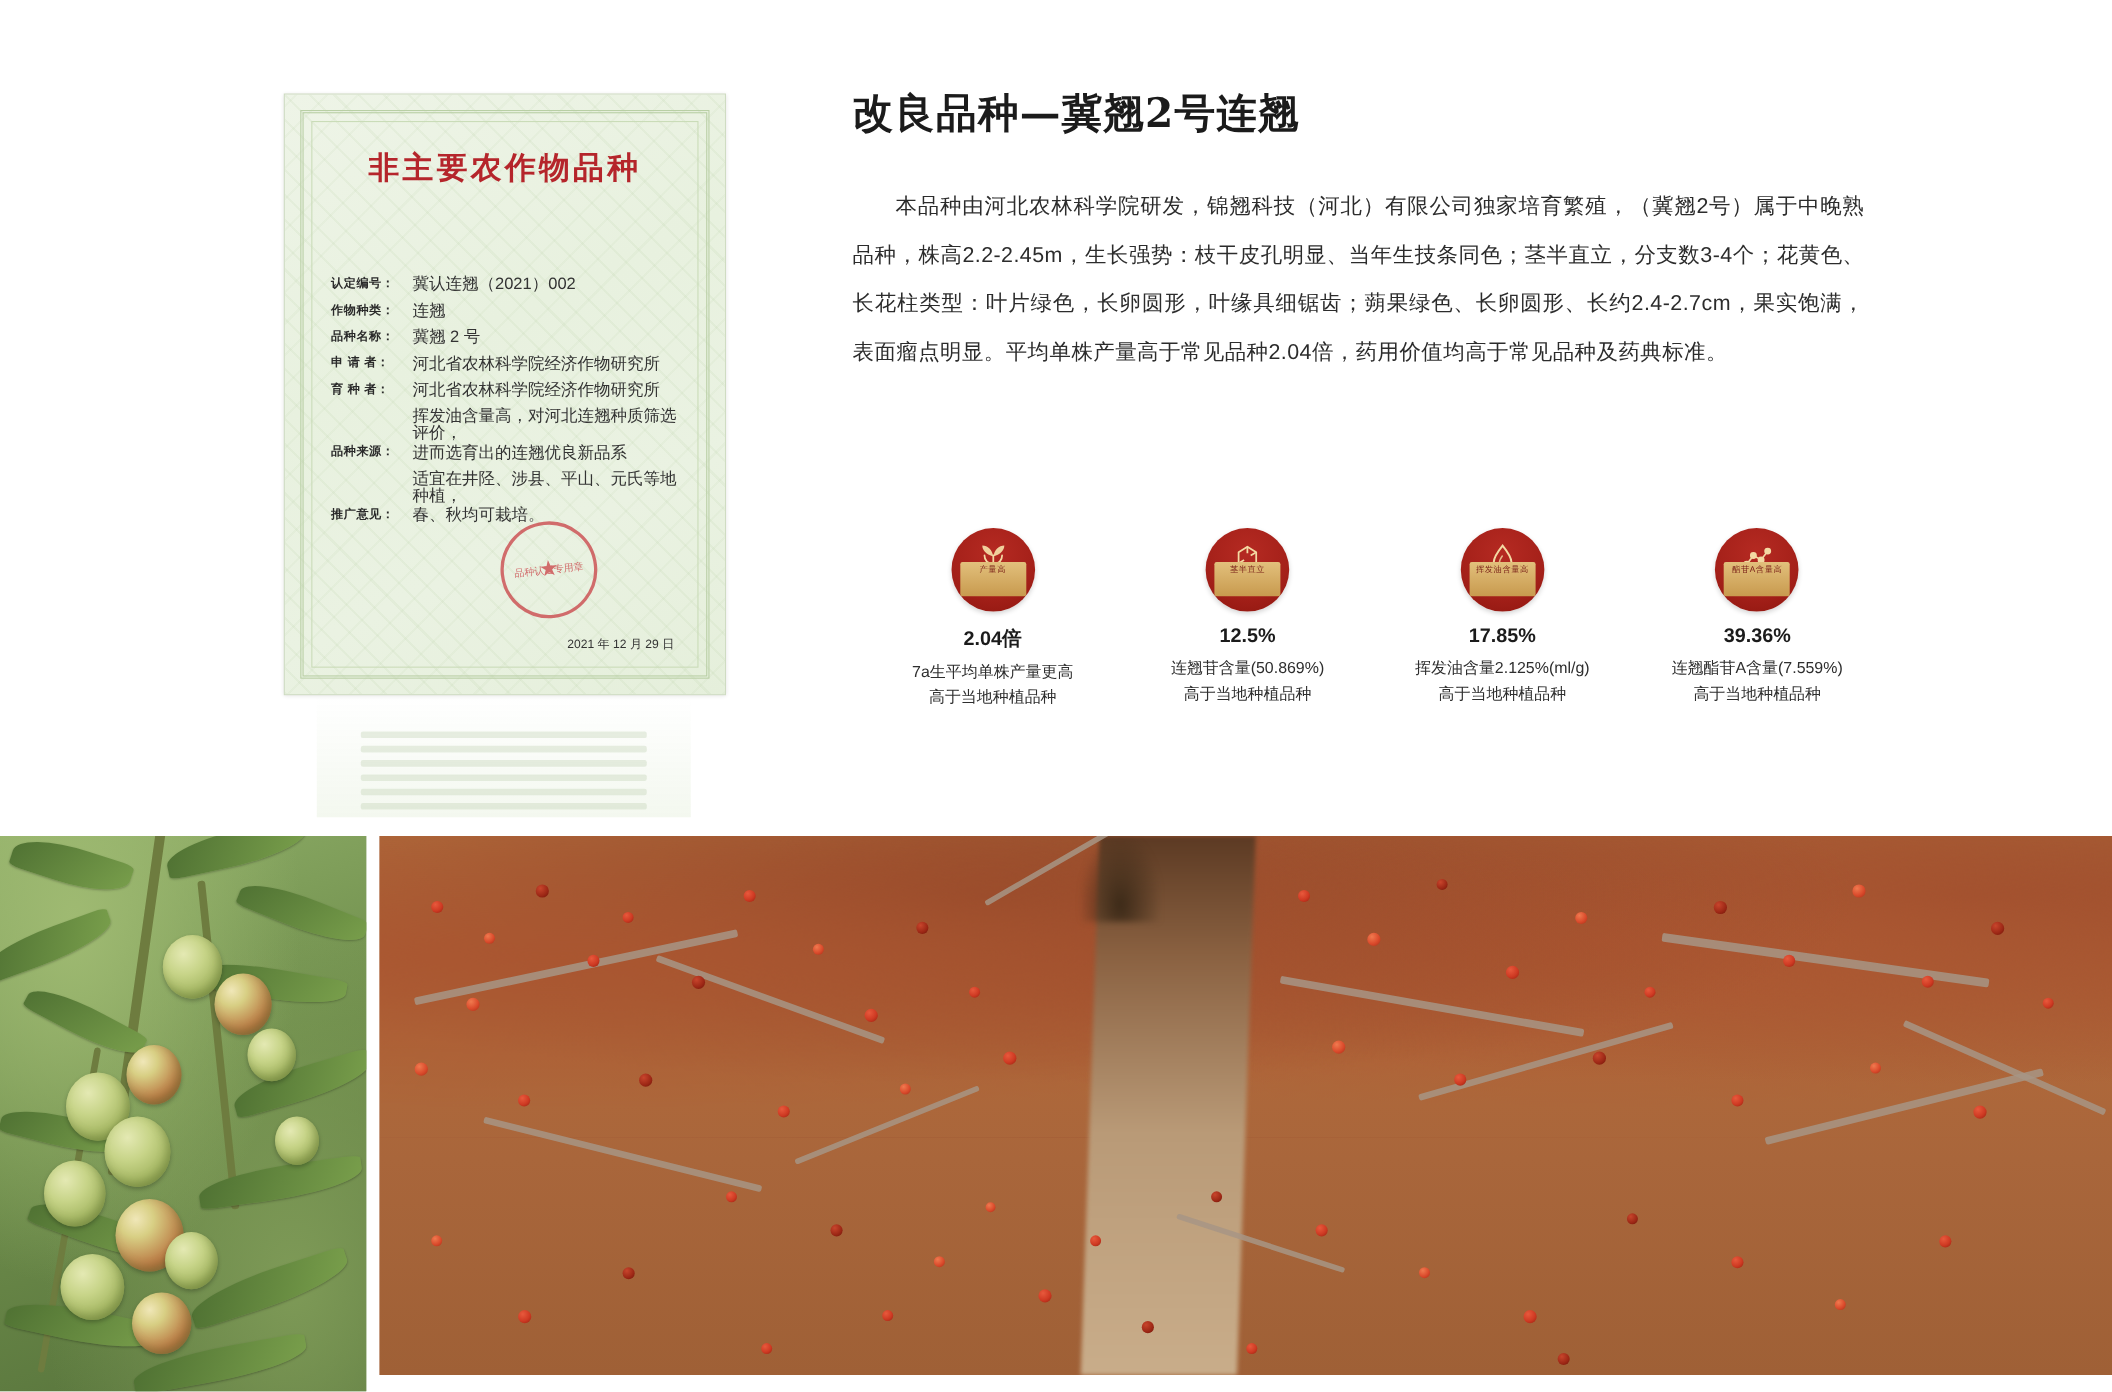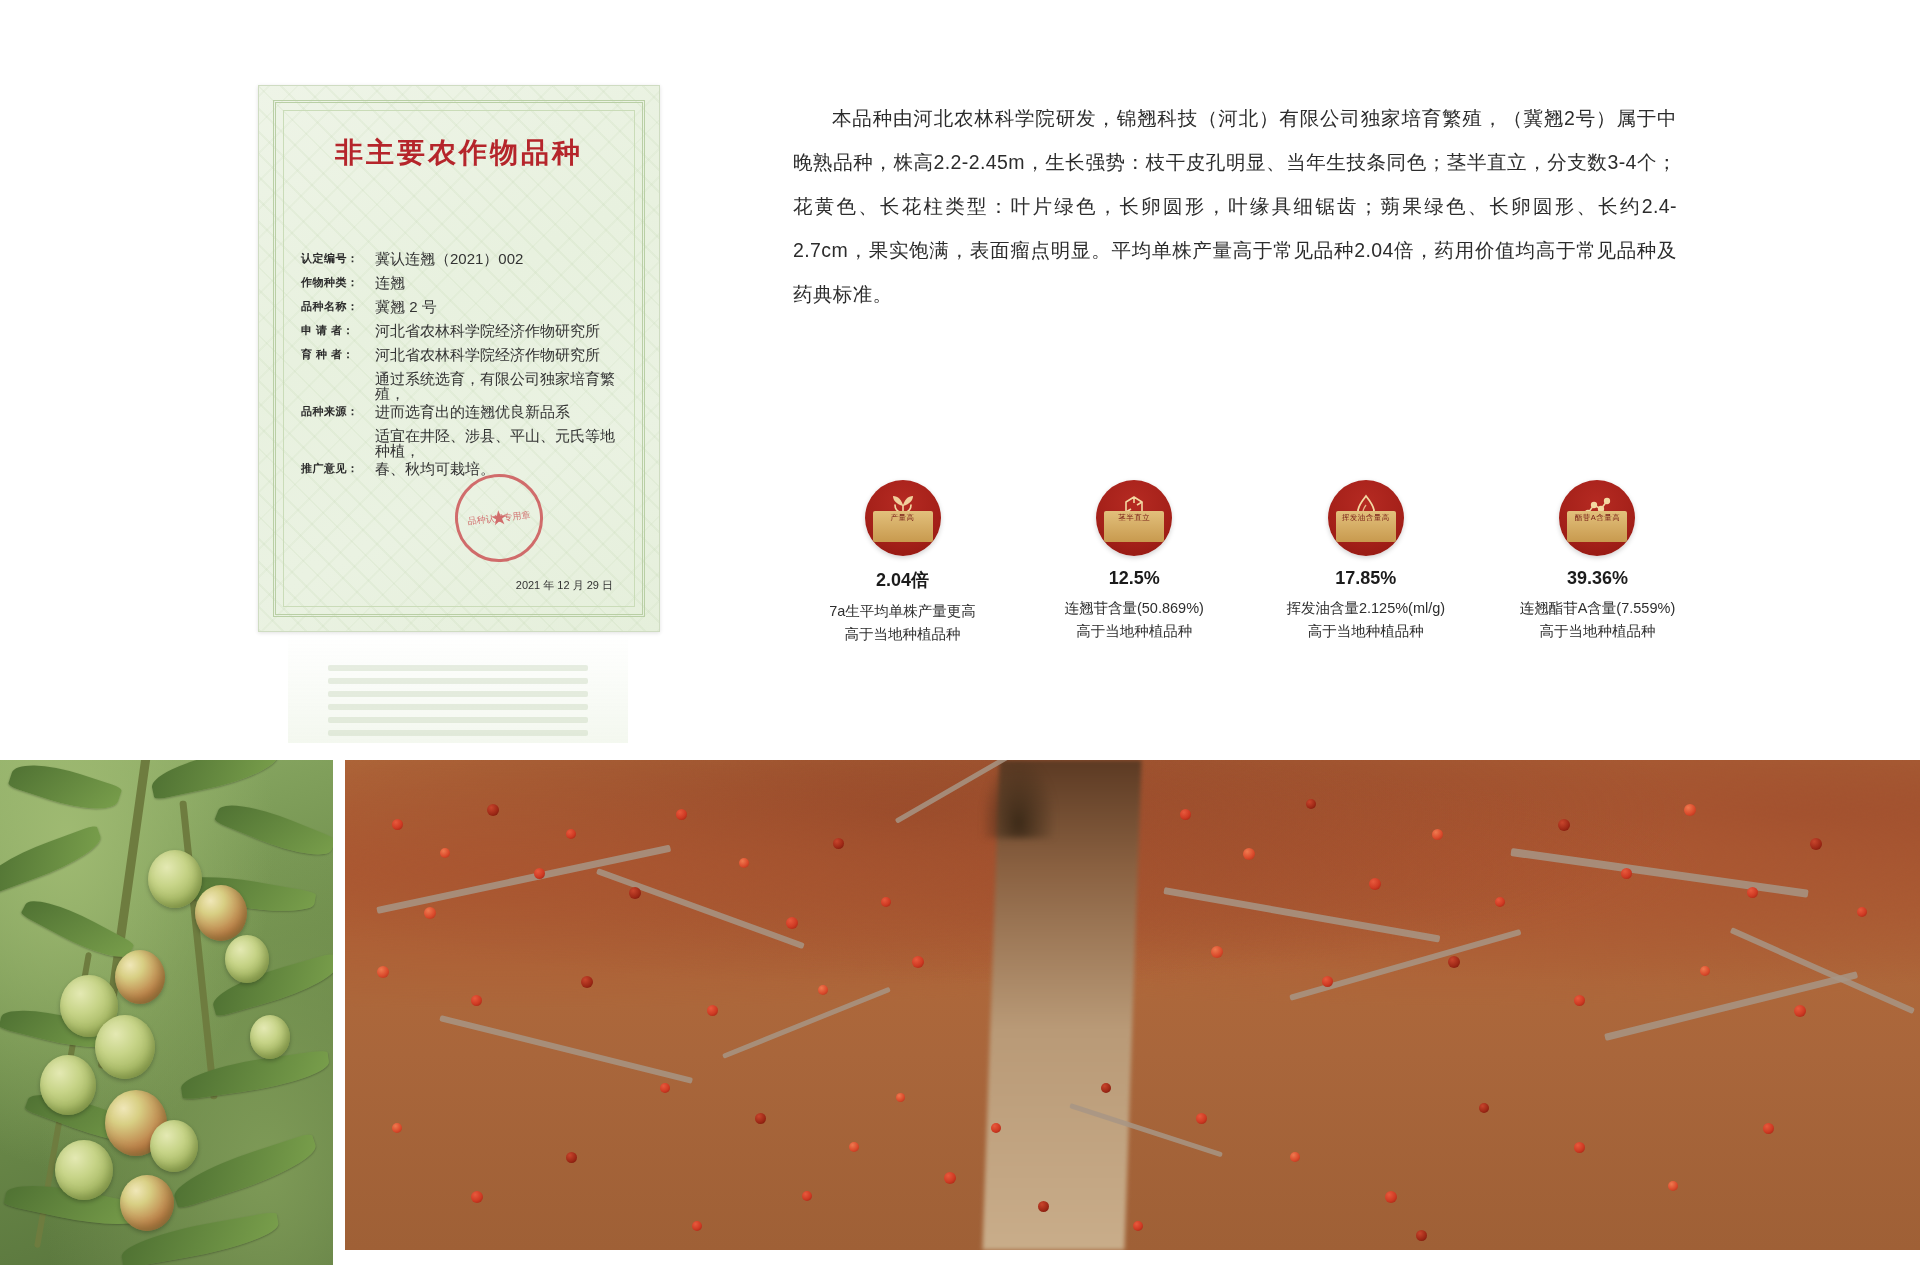--- a/index.html
+++ b/index.html
@@ -176,21 +176,21 @@
     letter-spacing: 1px;
     color: #1b1b1b;
     margin: 0 0 38px 0;
   }
   #body-paragraph {
     font-size: 19.5px;
     line-height: 44px;
     color: #2c2c2c;
     text-align: justify;
     text-indent: 2em;
-    margin: 18px;
+    margin: 0;
     letter-spacing: 0.4px;
   }
 
   
   #stats {
     position: absolute;
     left: 790px;
     top: 480px;
     width: 920px;
     display: flex;
@@ -379,21 +379,21 @@
           <div class="lab">申 请 者：</div>
           <div class="val">河北省农林科学院经济作物研究所</div>
         </div>
         <div class="cert-row">
           <div class="lab">育 种 者：</div>
           <div class="val">河北省农林科学院经济作物研究所</div>
         </div>
         <div class="cert-row">
           <div class="lab">品种来源：</div>
           <div class="val">
-            <span>通过系统选育，有限公司独家培育繁殖，</span>
+            <span>挥发油含量高，对河北连翘种质筛选评价，</span>
             <span class="line2">进而选育出的连翘优良新品系</span>
           </div>
         </div>
         <div class="cert-row">
           <div class="lab">推广意见：</div>
           <div class="val">
             <span>适宜在井陉、涉县、平山、元氏等地种植，</span>
             <span class="line2">春、秋均可栽培。</span>
           </div>
         </div>
@@ -411,20 +411,21 @@
       <div class="refl-line"></div>
       <div class="refl-line"></div>
       <div class="refl-line"></div>
       <div class="refl-line"></div>
       <div class="refl-line"></div>
       <div class="refl-line"></div>
     </div>
   </div>
 
   <div id="content-col">
+    <h1 id="headline">改良品种—冀翘2号连翘</h1>
     <p id="body-paragraph">本品种由河北农林科学院研发，锦翘科技（河北）有限公司独家培育繁殖，（冀翘2号）属于中晚熟品种，株高2.2-2.45m，生长强势：枝干皮孔明显、当年生技条同色；茎半直立，分支数3-4个；花黄色、长花柱类型：叶片绿色，长卵圆形，叶缘具细锯齿；蒴果绿色、长卵圆形、长约2.4-2.7cm，果实饱满，表面瘤点明显。平均单株产量高于常见品种2.04倍，药用价值均高于常见品种及药典标准。</p>
   </div>
 
   <div id="stats">
 
     <div class="stat">
       <div class="stat-badge">
         <div class="glyph">
           <svg width="34" height="30" viewBox="0 0 34 30" aria-hidden="true">
             <g fill="none" stroke="#f3d9a3" stroke-width="1.6" stroke-linecap="round">

